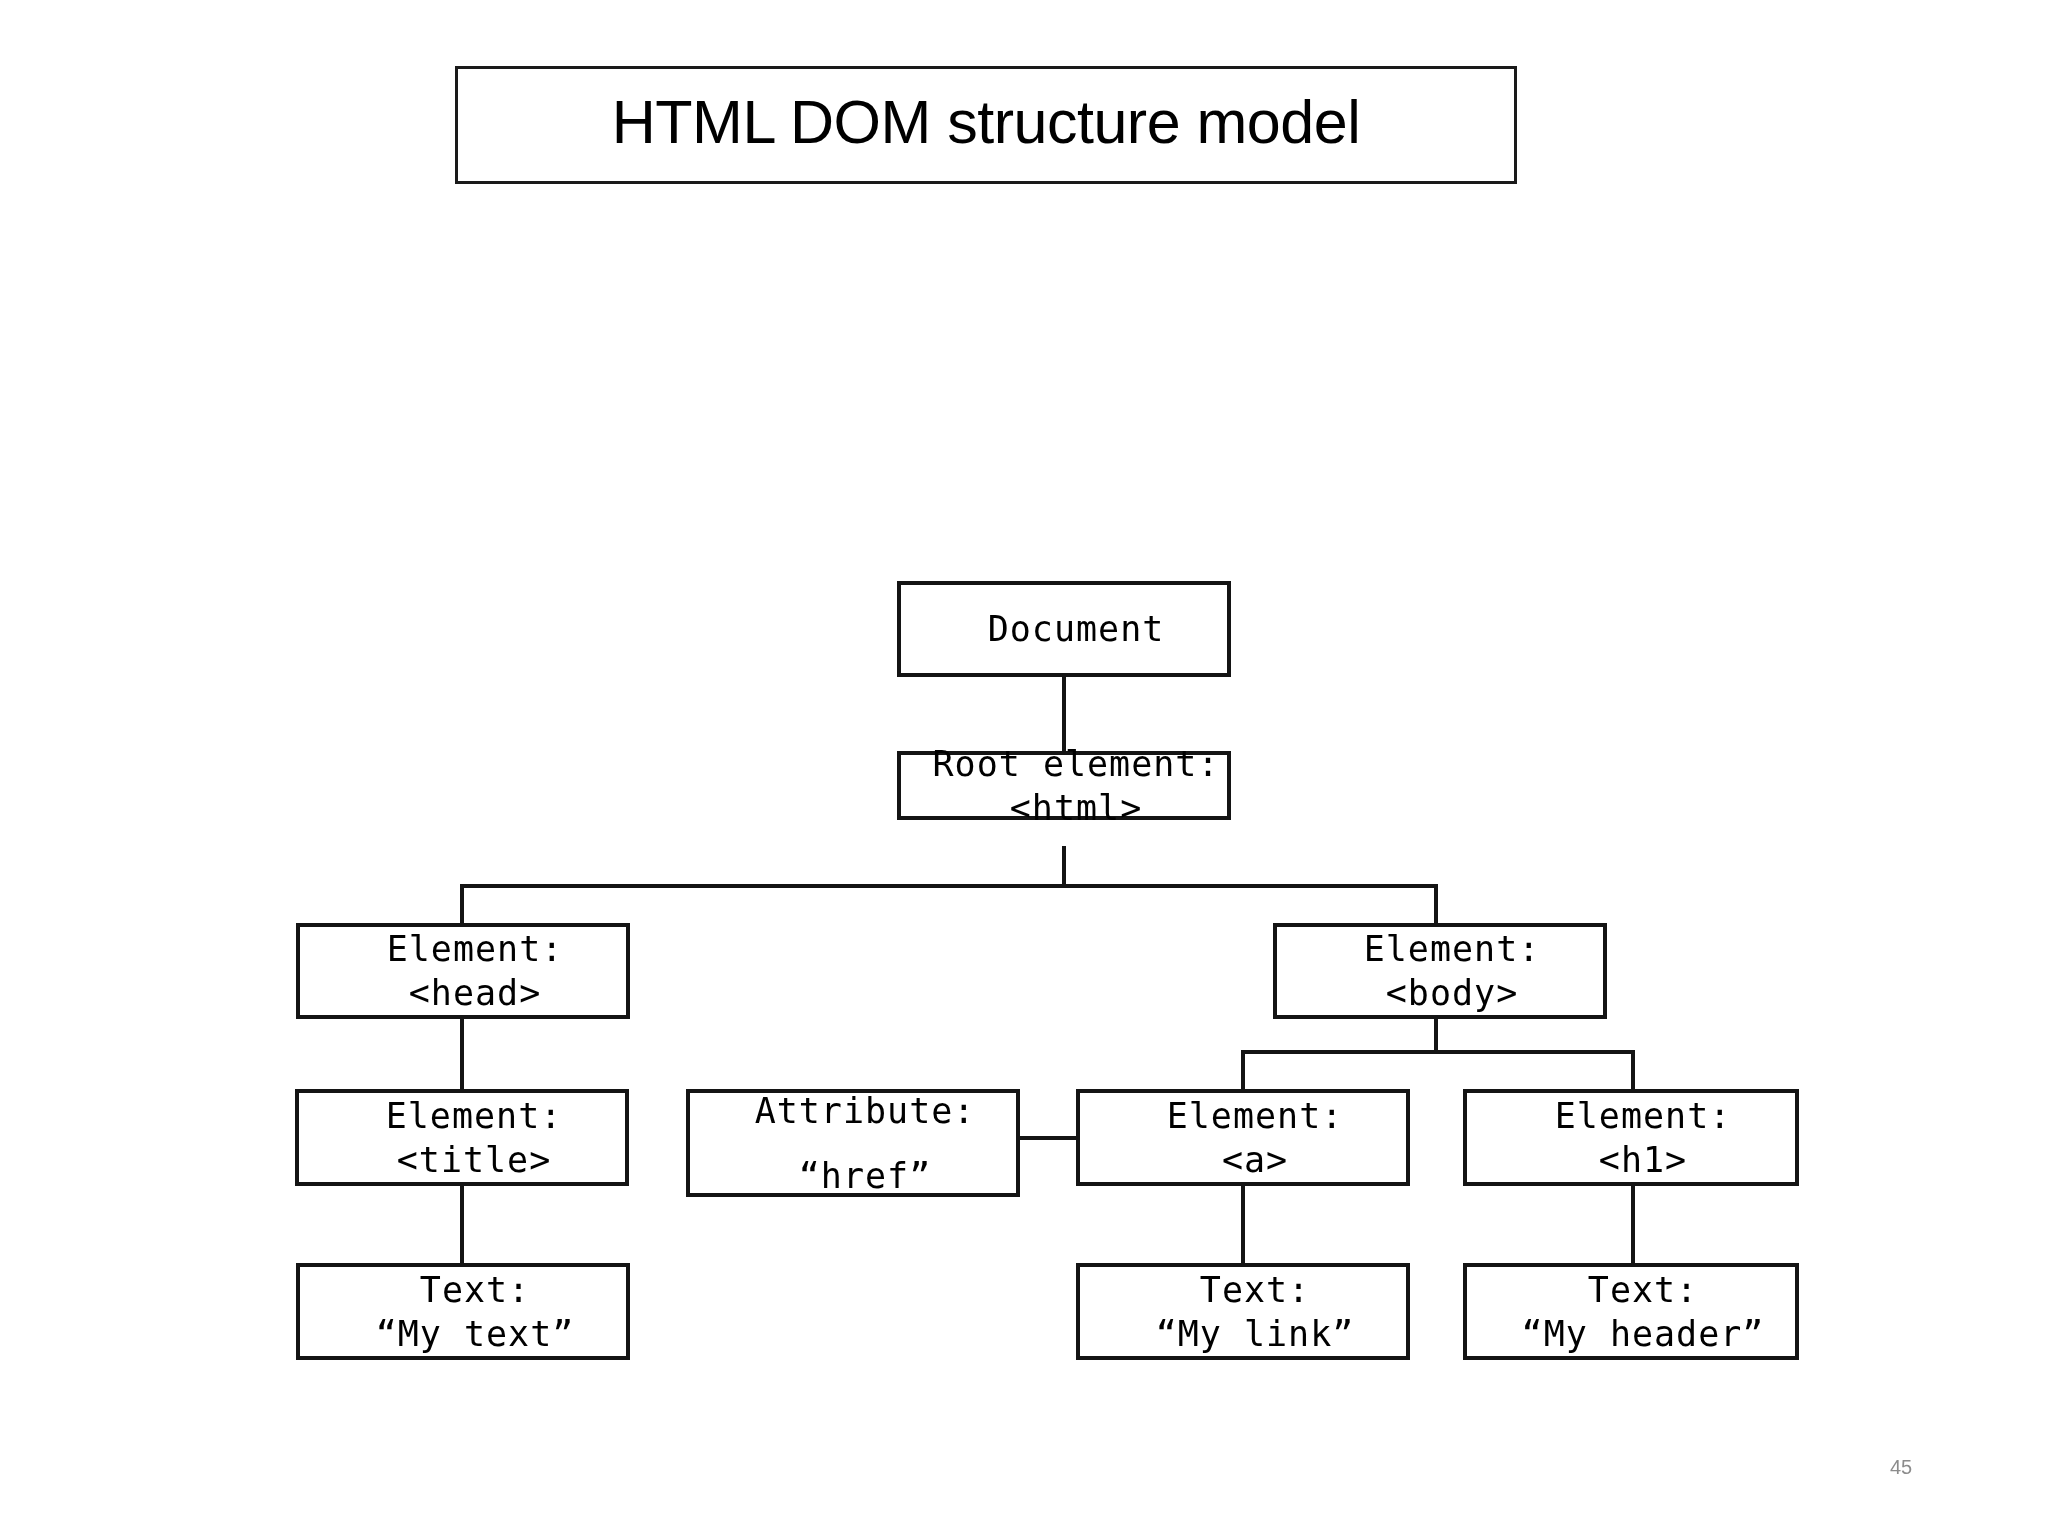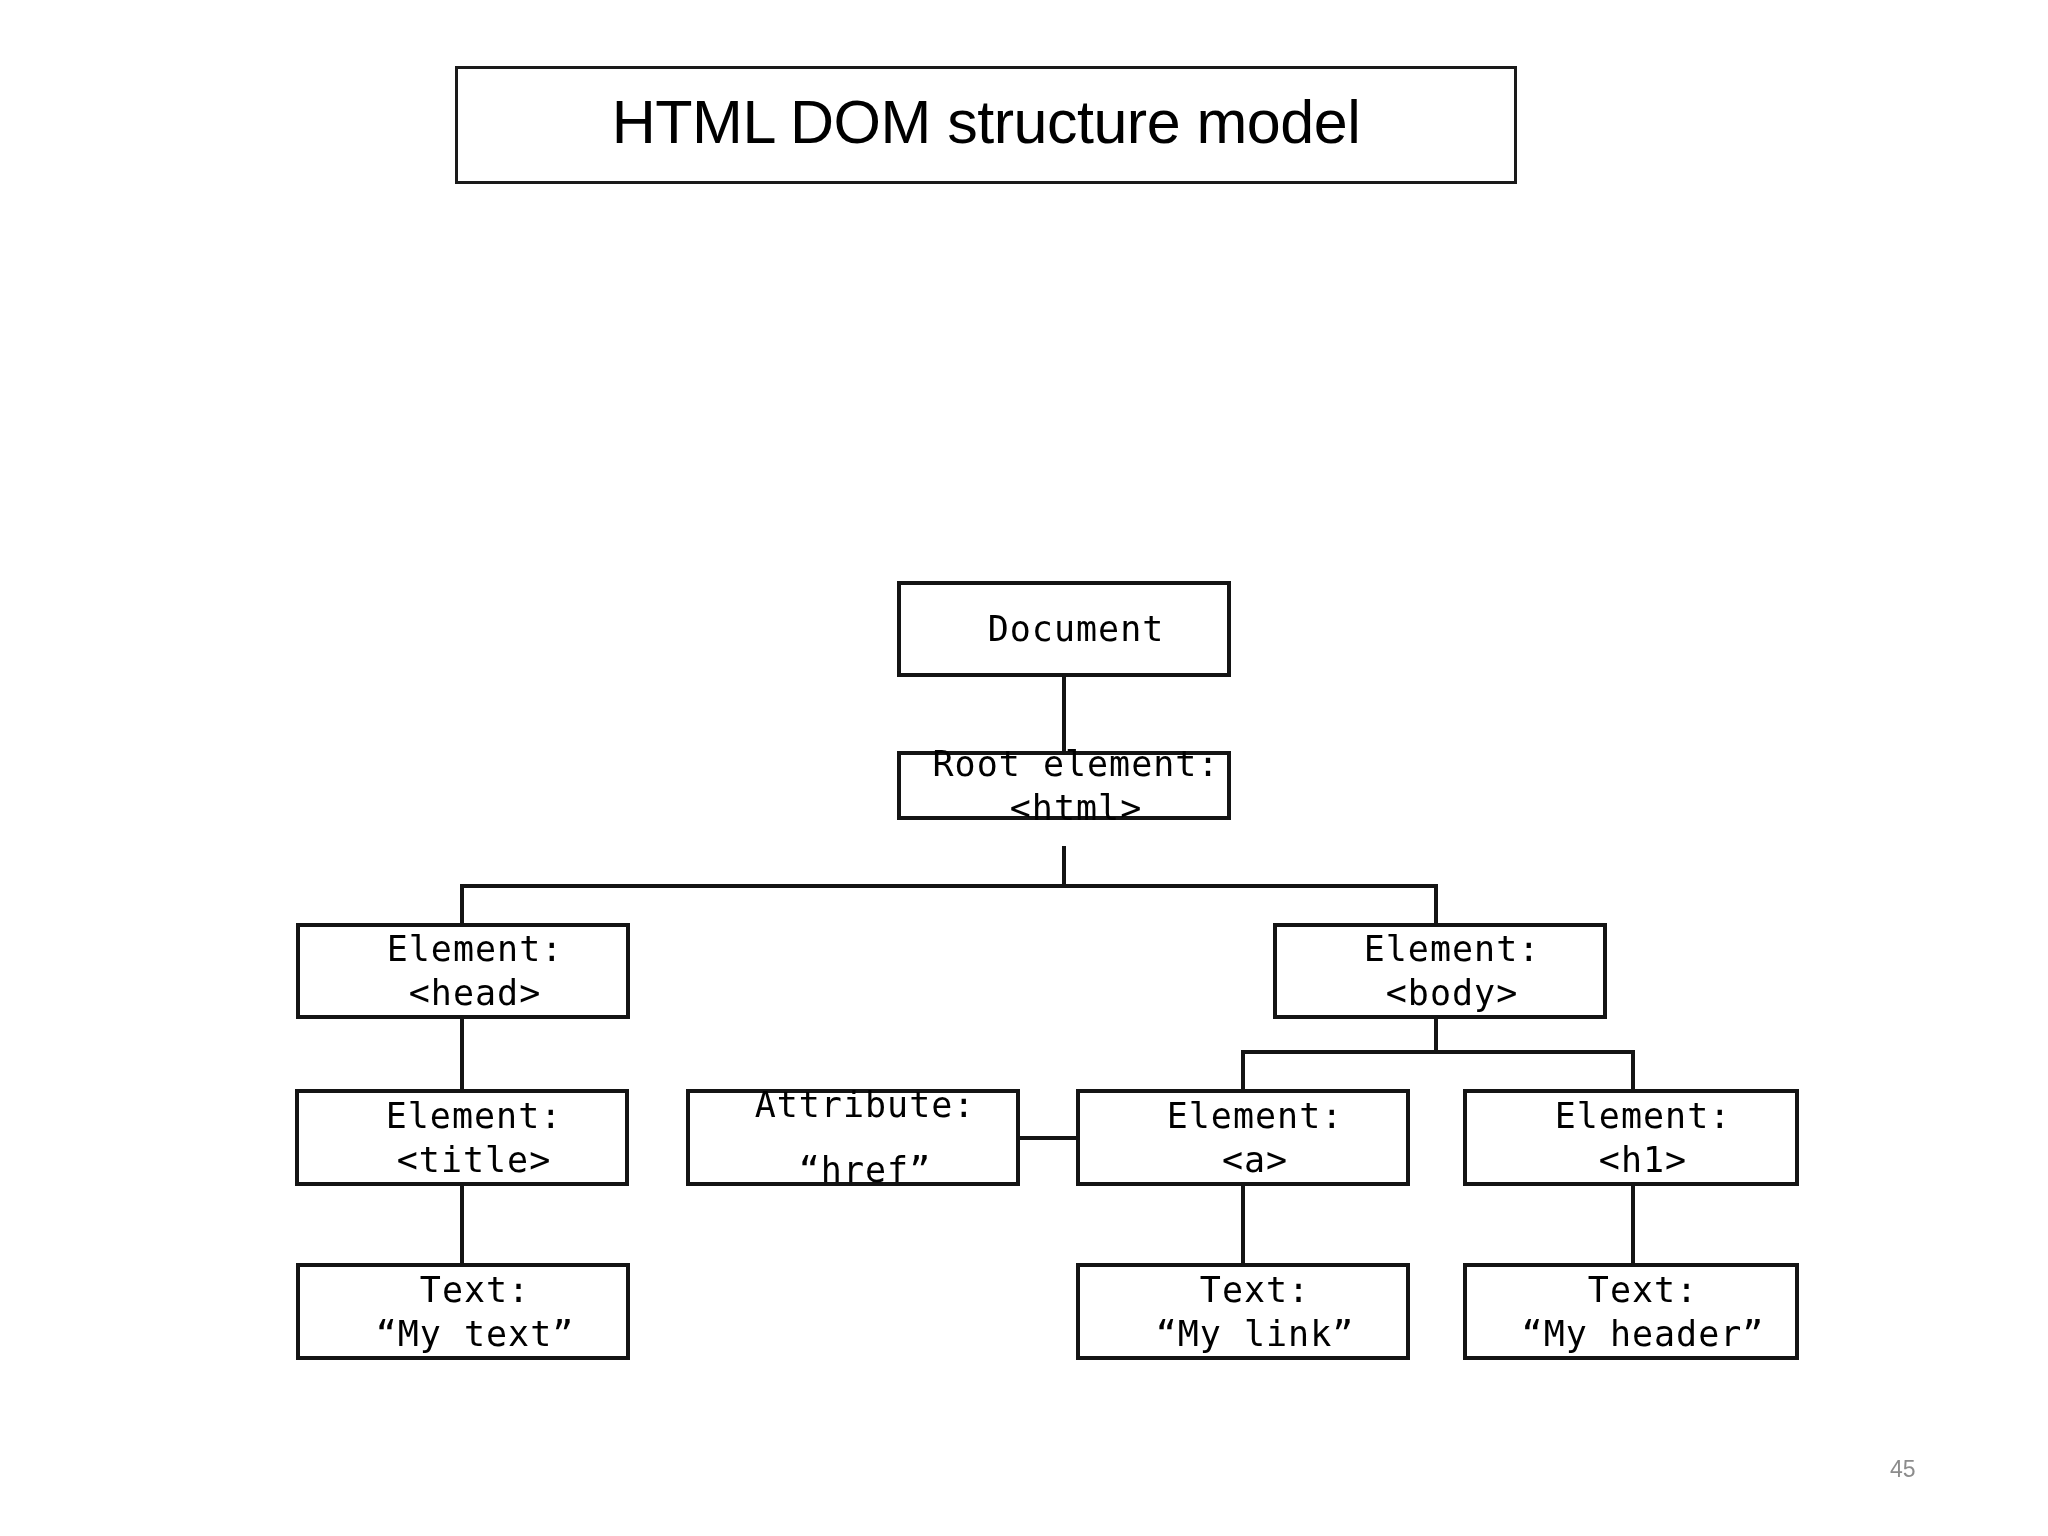--- a/index.html
+++ b/index.html
@@ -94,21 +94,21 @@
   }
   .edge.v { width: 4px; }
   .edge.h { height: 4px; }
 
   
   #page-number {
     position: absolute;
     left: 1890px;
     top: 1456px;
     font-family: "Liberation Sans", sans-serif;
-    font-size: 23px;
+    font-size: 20px;
     color: #8c8c8c;
   }
 </style>
 </head>
 <body>
 
 <div id="slide">
 
   <div id="title-box">
     <div id="title-text">HTML DOM structure model</div>
@@ -156,21 +156,21 @@
     <div class="node" style="left:1273px; top:923px; width:334px; height:96px;">
       <div class="ln">Element:</div>
       <div class="ln">&lt;body&gt;</div>
     </div>
 
     <div class="node" style="left:295px; top:1089px; width:334px; height:97px;">
       <div class="ln">Element:</div>
       <div class="ln">&lt;title&gt;</div>
     </div>
 
-    <div class="node" style="left:686px; top:1089px; width:334px; height:97px;gap:21px;">
+    <div class="node" style="left:686px; top:1089px; width:334px; height:108px;gap:21px;">
       <div class="ln">Attribute:</div>
       <div class="ln">“href”</div>
     </div>
 
     <div class="node" style="left:1076px; top:1089px; width:334px; height:97px;">
       <div class="ln">Element:</div>
       <div class="ln">&lt;a&gt;</div>
     </div>
 
     <div class="node" style="left:1463px; top:1089px; width:336px; height:97px;">

